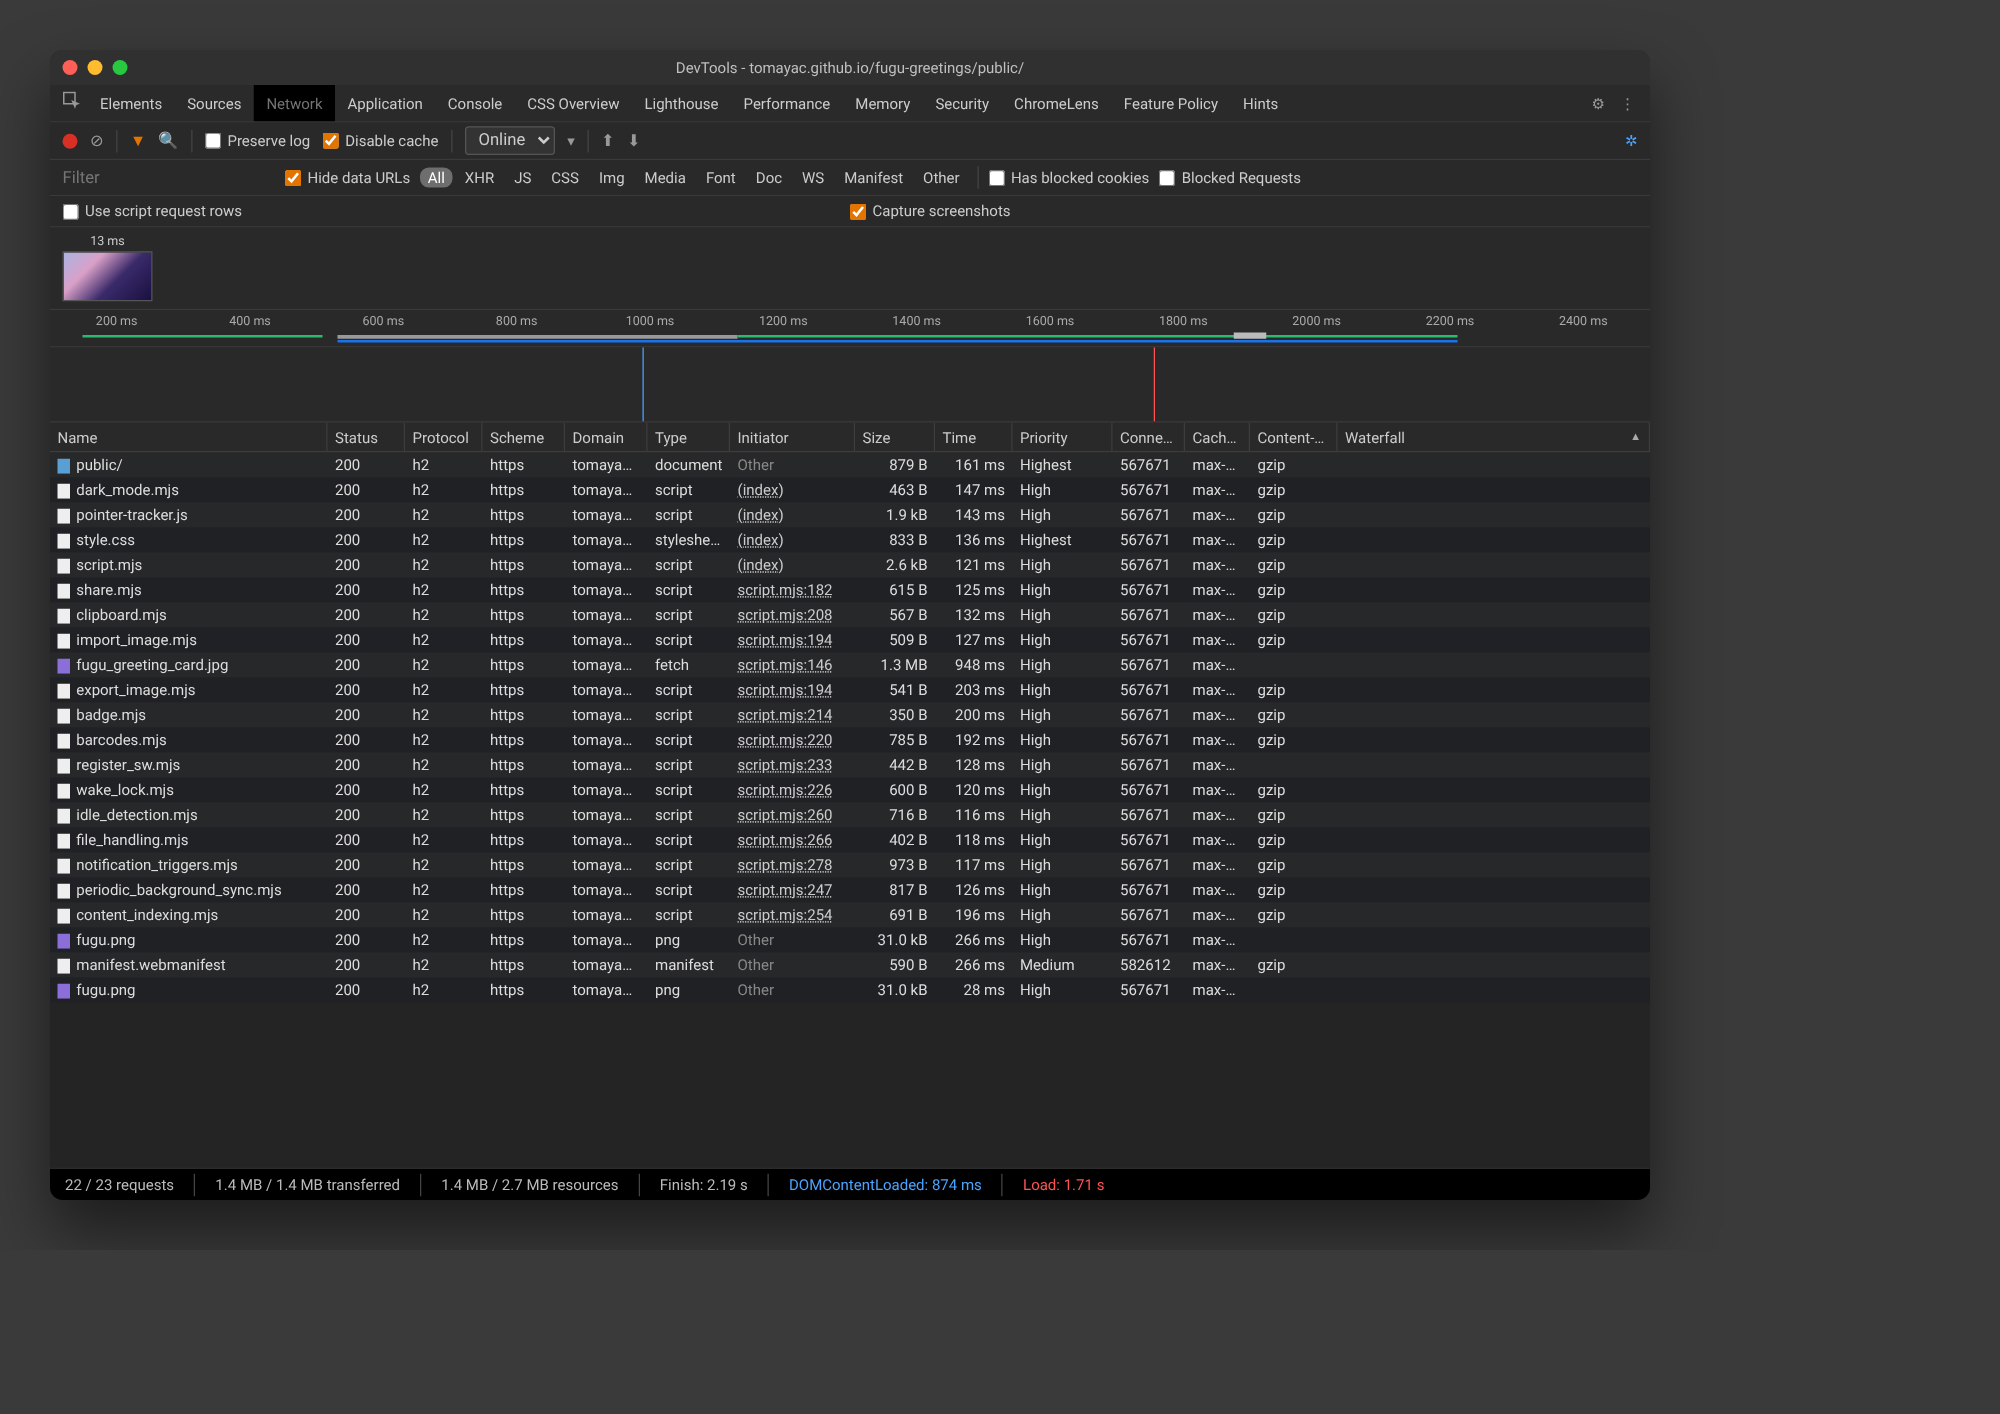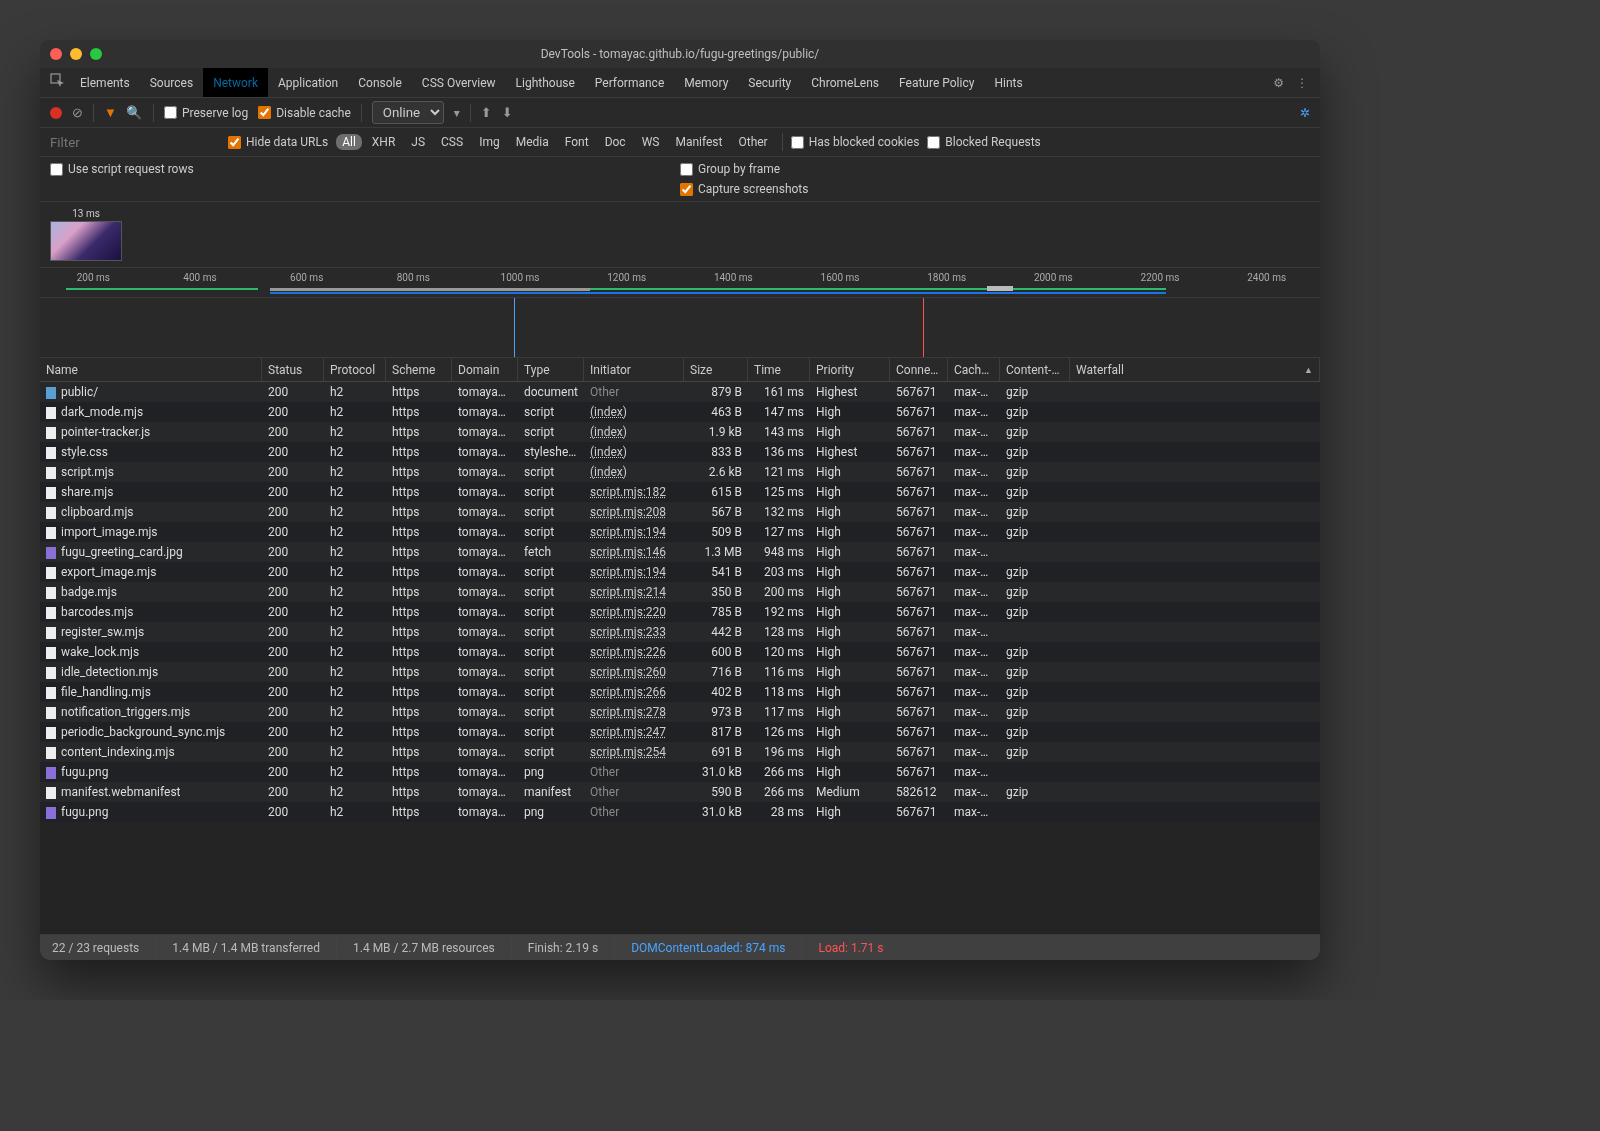--- a/index.html
+++ b/index.html
@@ -6,21 +6,21 @@
   body { background:#3a3a3a; padding:40px; }
   .window { width:1280px; height:920px; background:#2a2a2a; border-radius:10px; overflow:hidden; box-shadow:0 25px 50px rgba(0,0,0,.5); display:flex; flex-direction:column; color:#ddd; font-size:12px; }
   .titlebar { height:28px; background:#303030; display:flex; align-items:center; padding:0 10px; position:relative; }
   .traffic { display:flex; gap:8px; }
   .dot { width:12px; height:12px; border-radius:50%; }
   .dot.red{background:#ff5f57;} .dot.yellow{background:#febc2e;} .dot.green{background:#28c840;}
   .wtitle { position:absolute; left:0; right:0; text-align:center; color:#bfbfbf; font-size:12px; }
   .tabs { height:30px; background:#2a2a2a; display:flex; align-items:center; border-bottom:1px solid #3a3a3a; padding:0 6px; }
   .inspect-icon { width:24px; text-align:center; color:#888; }
   .tab { padding:0 10px; height:100%; display:flex; align-items:center; color:#ccc; cursor:pointer; white-space:nowrap; }
-  .tab.active { background:#000; color:#0369a1; }
+  .tab.active { background:#000; color:#737373; }
   .tabs .spacer{flex:1;}
   .gear{color:#999;padding:0 6px;}
   .kebab{color:#999;padding:0 6px;}
   .toolbar { height:30px; background:#292929; display:flex; align-items:center; gap:10px; padding:0 10px; border-bottom:1px solid #3a3a3a; }
   .rec { width:12px; height:12px; background:#d93025; border-radius:50%; }
   .clear-icon,.funnel,.search-icon,.up-icon,.down-icon{color:#999; font-size:13px;}
   .funnel{color:#e37400;}
   .sep{width:1px;height:18px;background:#444;}
   .chk{display:flex;align-items:center;gap:5px;color:#ccc;}
   .chk input{accent-color:#e37400;width:13px;height:13px;}
@@ -48,21 +48,21 @@
   .tr:nth-child(odd){background:#27282a;}
   .tr:nth-child(even){background:#202124;}
   .td{padding:0 6px;overflow:hidden;white-space:nowrap;text-overflow:ellipsis;}
   .td.r{text-align:right;}
   .file-icon{display:inline-block;width:10px;height:12px;background:#eee;margin-right:5px;vertical-align:middle;}
   .file-icon.img{background:#8b6fd9;}
   .file-icon.page{background:#5a9fd4;}
   .initiator-link{color:#ccc;text-decoration:underline dotted;}
   .initiator-other{color:#888;}
   .wf-cell{position:relative;height:100%;}
-  .status{height:26px;background:#404040;border-top:1px solid #3a3a3a;display:flex;align-items:center;gap:14px;padding:0 12px;color:#bbb;}
+  .status{height:26px;background:#000000;border-top:1px solid #3a3a3a;display:flex;align-items:center;gap:14px;padding:0 12px;color:#bbb;}
   .status .sep{margin:0 2px;}
   .dcl{color:#4aa3ff;}
   .load{color:#ff5252;}
   .c-name{width:222px;} .c-status{width:62px;} .c-proto{width:62px;} .c-scheme{width:66px;}
   .c-domain{width:66px;} .c-type{width:66px;} .c-init{width:100px;} .c-size{width:64px;}
   .c-time{width:62px;} .c-prio{width:80px;} .c-conn{width:58px;} .c-cache{width:52px;}
   .c-ce{width:70px;} .c-wf{flex:1;}
   .sort-arrow{margin-left:auto;font-size:9px;color:#aaa;}
 </style>
 </head>
@@ -162,24 +162,20 @@
 
   <div class="optrow">
     <div class="col">
       <label class="chk">
           <input type="checkbox" style="">
           <span>Use script request rows</span>
         </label>
     </div>
     <div class="col">
       <label class="chk">
-          <input type="checkbox" style="">
-          <span>Group by frame</span>
-        </label>
-      <label class="chk">
           <input type="checkbox" checked="" style="">
           <span>Capture screenshots</span>
         </label>
     </div>
   </div>
 
   <div class="screenshot-strip">
     <div class="ss-time">13 ms</div>
     <div class="ss-thumb"></div>
   </div>

